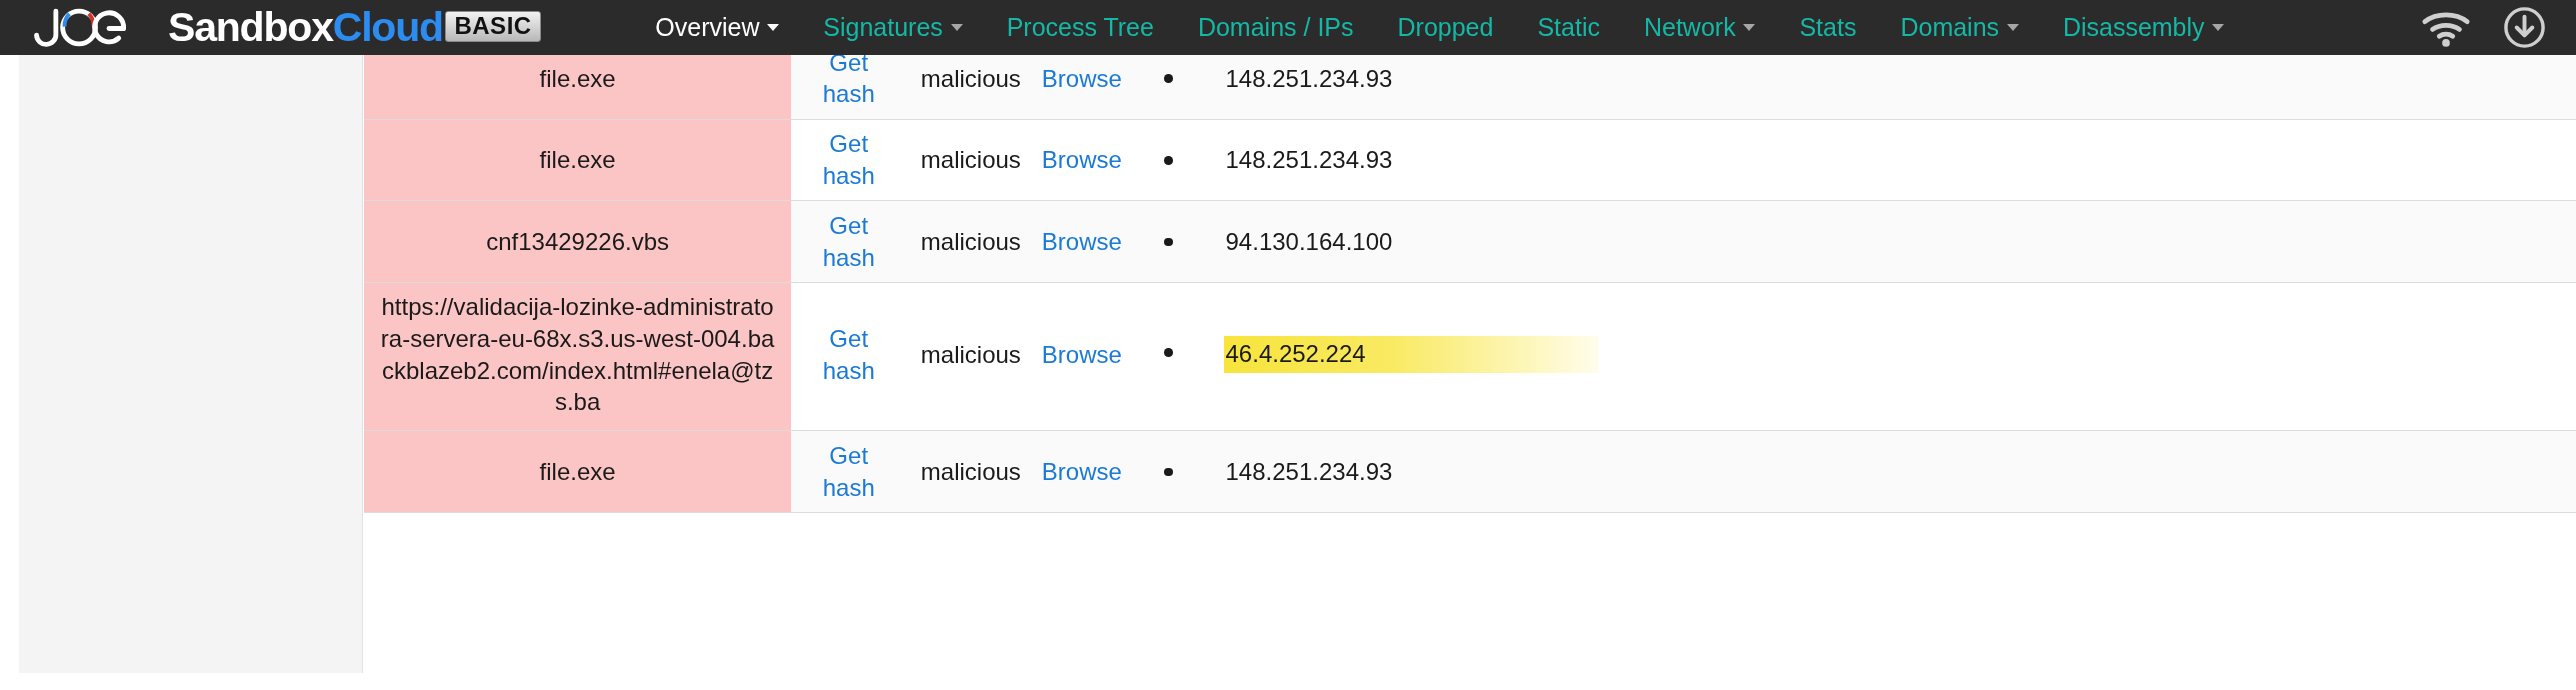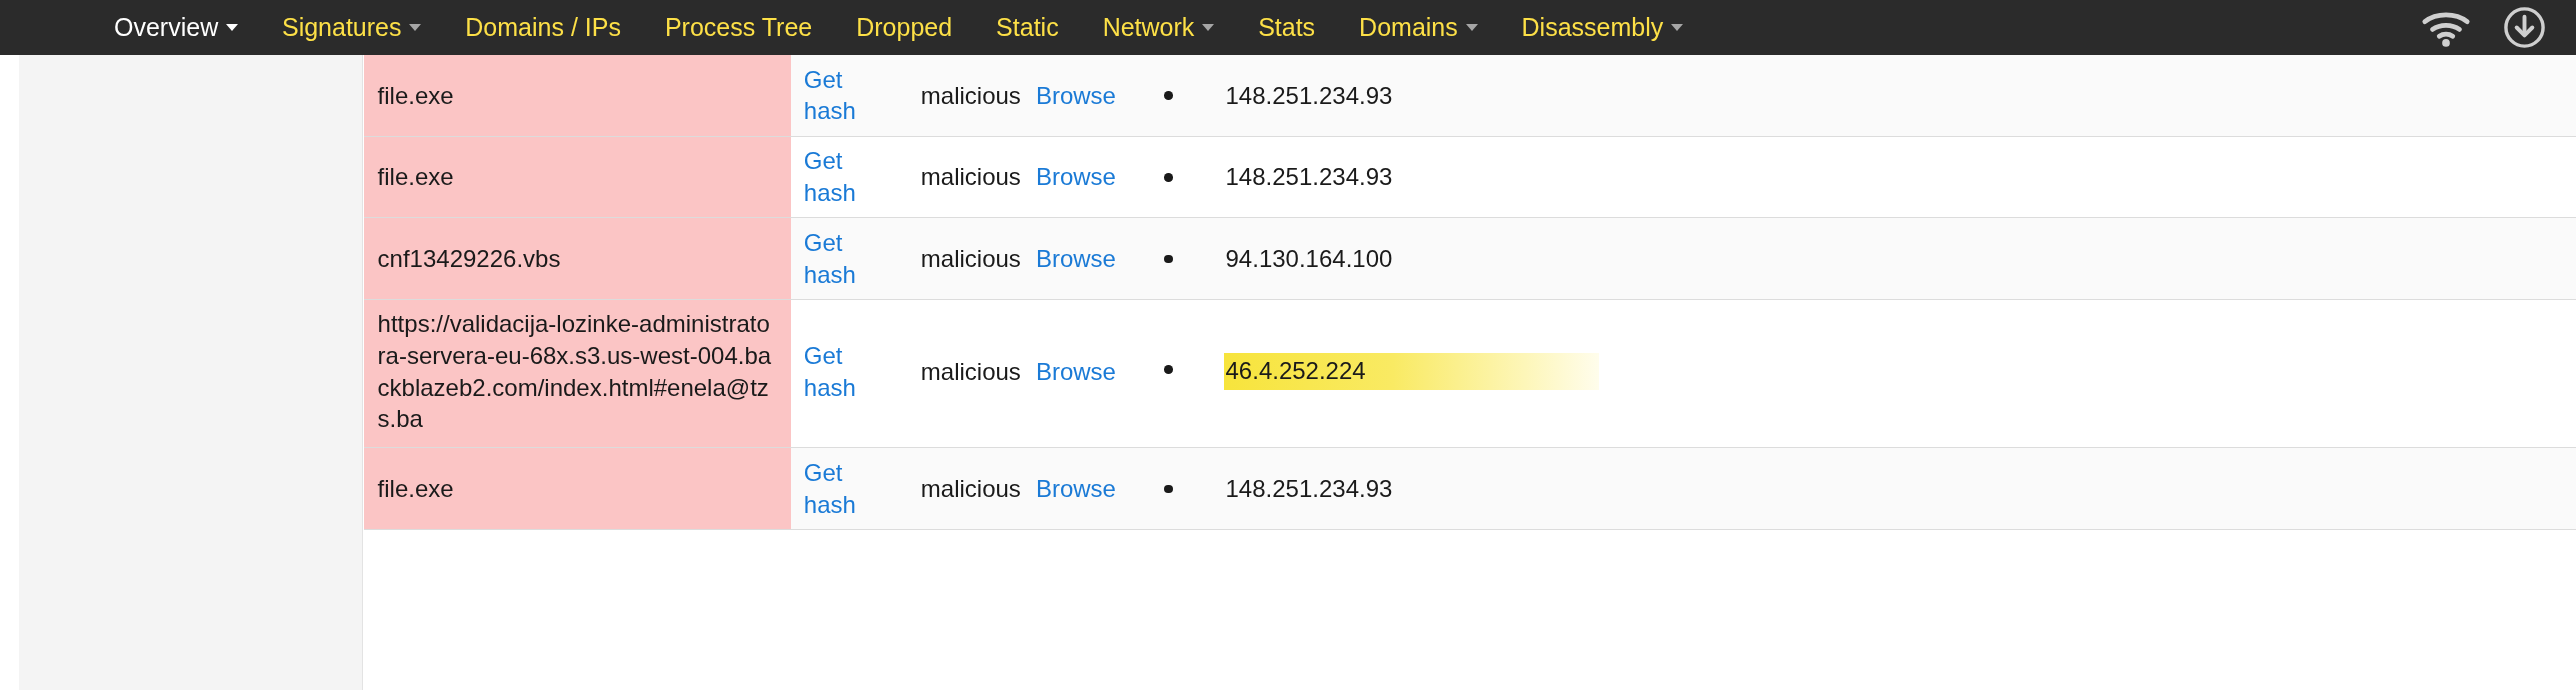--- a/index.html
+++ b/index.html
@@ -47,21 +47,21 @@
     border-radius: 2.9px;
     vertical-align: 6.8px;
   }
 
   .nav-items {
     display: flex; align-items: flex-end;
     margin-left: 92px;
     gap: 0px;
   }
   .nav-item {
-    color: #fde047;
+    color: #14b8a6;
     font-size: 25px;
     padding: 5.8px 22px;
     white-space: nowrap;
     display: flex; align-items: center;
     cursor: pointer;
   }
   .nav-item.active { color: #ffffff; font-weight: 400; }
   .caret {
     display: inline-block;
     margin-left: 7.8px;
@@ -75,23 +75,24 @@
   .nav-right {
     position: absolute; right: 29px; top: 0;
     height: 55px;
     display: flex; align-items: center; gap: 31px;
   }
   .nav-icon { cursor: pointer; display: block; }
 
   
   .page {
     position: absolute;
-    top: 55px; left: 0;
+    top: 38px; left: 0;
     width: 2196px; height: 635px;
     background: #ffffff;
+    text-align: center;
   }
   .left-gutter {
     position: absolute; top: 0; left: 19.4px;
     width: 344px; height: 635px;
     background: #f4f4f4;
     border-right: 1px solid #e3e3e3;
   }
 
   
   .tbl {
@@ -140,35 +141,53 @@
     margin-left: -1.9px;
     padding-left: 1.9px;
   }
   .row-tall td { padding-top: 8px; padding-bottom: 12.6px; }
 </style>
 </head>
 <body>
 
 <div class="navbar">
 
+  <div class="nav-logo">
+    <span>
+      <svg class="logo-mark" width="145" height="45" viewBox="0 0 150 46">
+
+        <path d="M34 6 L34 30 A10 10 0 0 1 14 31" stroke="#ffffff" stroke-width="5" fill="none" stroke-linecap="round"></path>
+
+        <circle cx="58" cy="23" r="17" stroke="#ffffff" stroke-width="5" fill="none"></circle>
+        <path d="M48 9 A17 17 0 0 0 43 22" stroke="#2d8cf0" stroke-width="4" fill="none"></path>
+        <path d="M68 9 A17 17 0 0 1 73 22" stroke="#d0342c" stroke-width="4" fill="none"></path>
+
+        <path d="M104 24 A15 15 0 1 0 99 34" stroke="#ffffff" stroke-width="5" fill="none" stroke-linecap="round"></path>
+        <path d="M89 24 L104 24" stroke="#ffffff" stroke-width="5" fill="none" stroke-linecap="round"></path>
+      </svg>
+    </span>
+    <span class="logo-text">
+      <span class="logo-sandbox">Sandbox</span><span class="logo-cloud">Cloud</span><span class="logo-badge">BASIC</span>
+    </span>
+  </div>
 
   <div class="nav-items">
     <div class="nav-item active">
       <span>Overview</span>
       <span class="caret"></span>
     </div>
     <div class="nav-item">
       <span>Signatures</span>
       <span class="caret"></span>
     </div>
     <div class="nav-item">
+      <span>Process Tree</span>
+    </div>
+    <div class="nav-item">
       <span>Domains / IPs</span>
-    </div>
-    <div class="nav-item">
-      <span>Process Tree</span>
     </div>
     <div class="nav-item">
       <span>Dropped</span>
     </div>
     <div class="nav-item">
       <span>Static</span>
     </div>
     <div class="nav-item">
       <span>Network</span>
       <span class="caret"></span>

